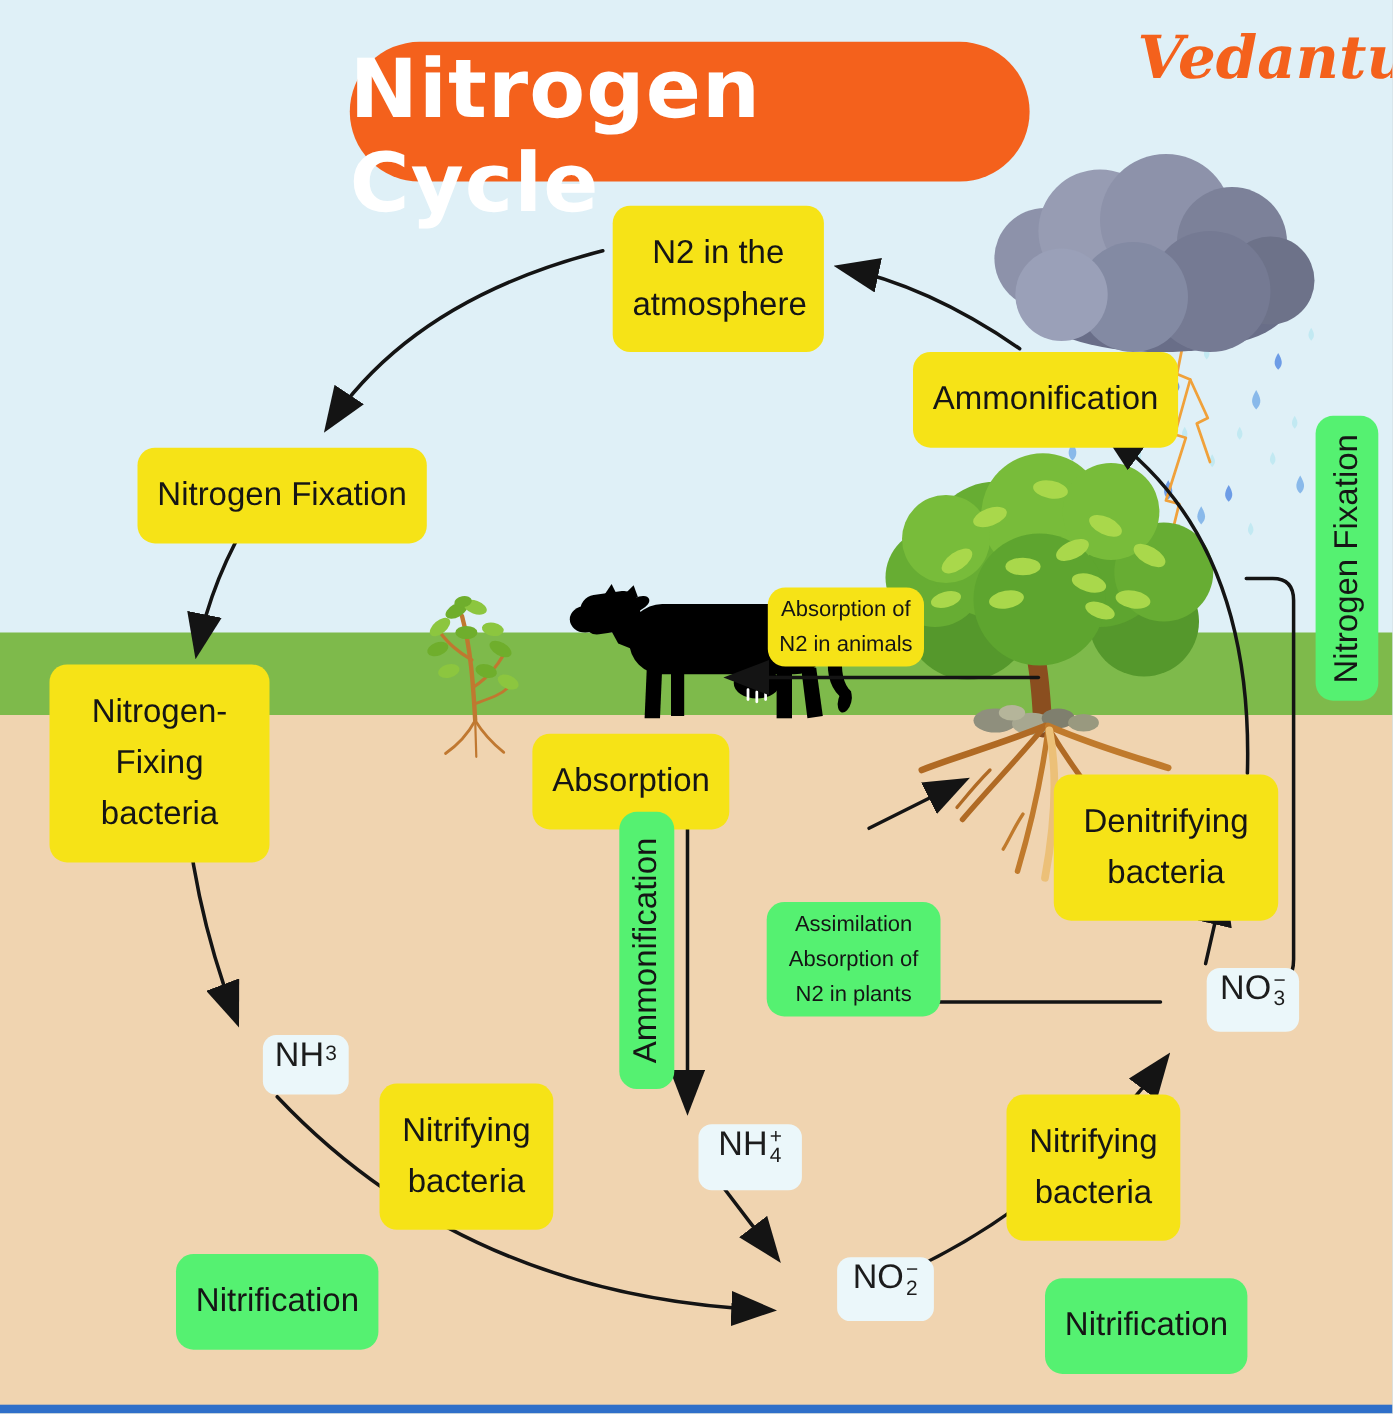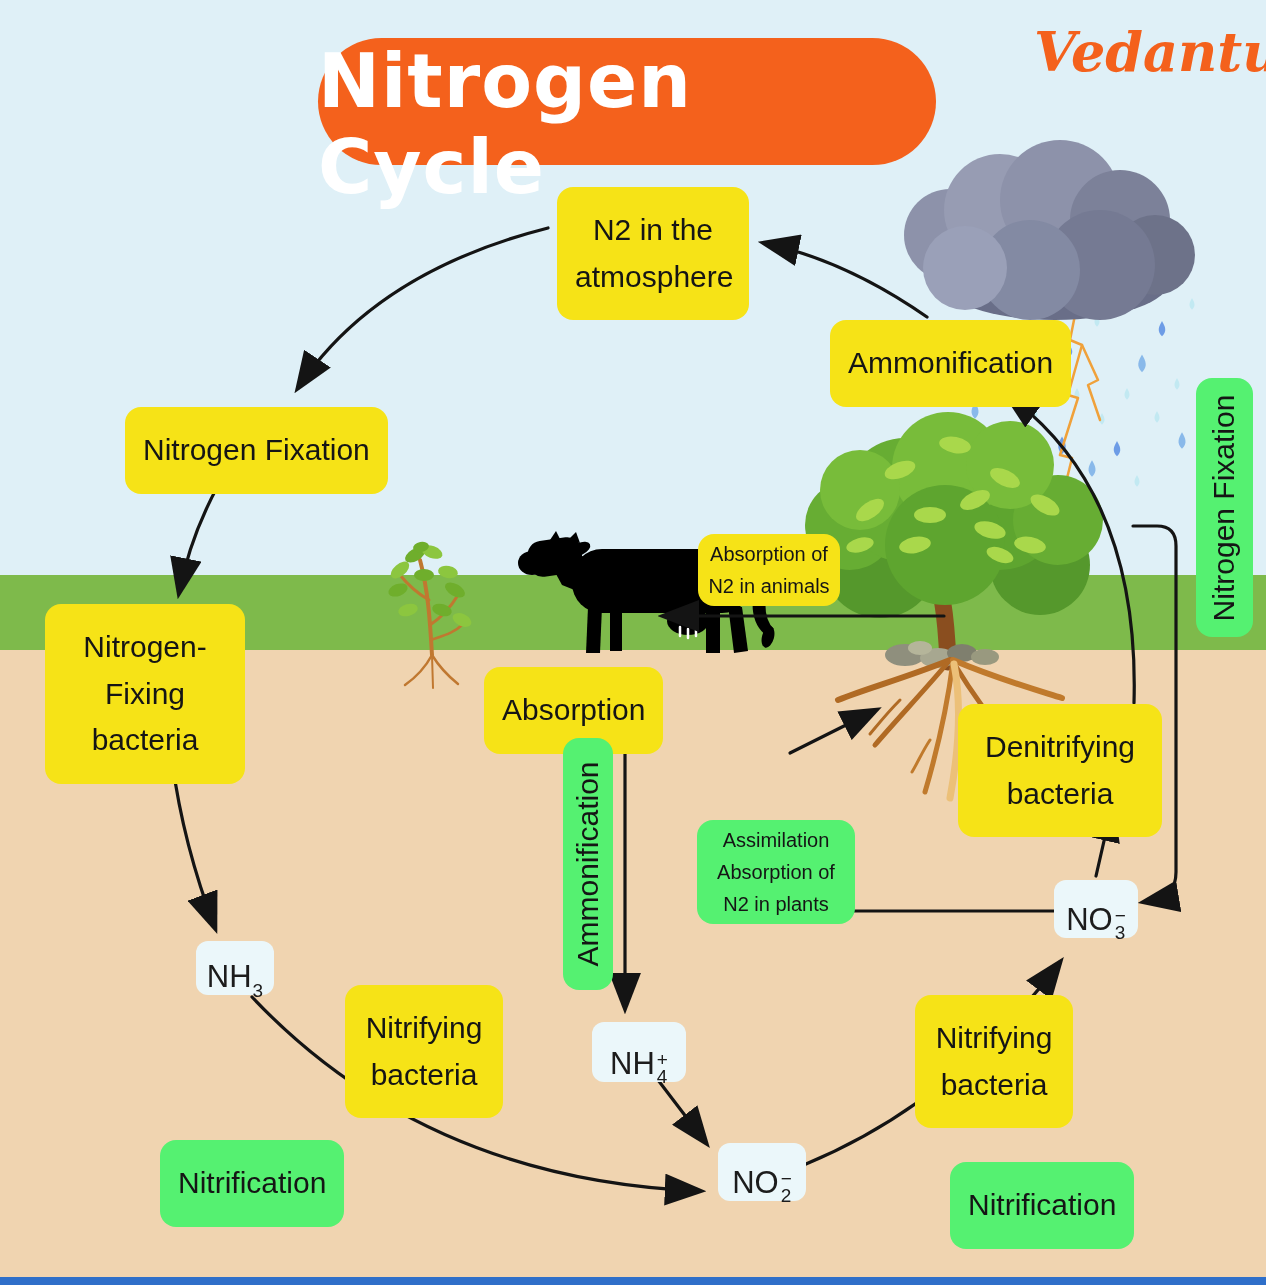--- a/index.html
+++ b/index.html
@@ -6,22 +6,22 @@
   #stage{position:relative;width:1266px;height:1285px;margin:0 auto;overflow:hidden;
          background:var(--sky,#dff0f7);}
   #scene{position:absolute;left:0;top:0;z-index:0;}
   .lbl{position:absolute;z-index:2;color:#151515;text-align:center;white-space:pre-line;
        border-radius:16px;font-weight:500;box-sizing:border-box;}
   .yellow{background:var(--label-yellow,#f6e317);}
   .green{background:var(--label-green,#55f171);}
   .big{font-size:30px;line-height:1.55;padding:20px 18px;}
   .small{font-size:20px;line-height:1.6;padding:4px 10px;}
   .chem{position:absolute;z-index:2;background:var(--chem-box,#ebf7fa);border-radius:12px;
-        color:#1c1c1c;font-size:31px;display:flex;align-items:flex-end;justify-content:center;
-        box-sizing:border-box;}
+        color:#1c1c1c;font-size:31px;display:flex;align-items:flex-start;justify-content:center;
+        box-sizing:border-box;margin-left:43px;}
   .subonly{font-size:19px;transform:translateY(7px);margin-left:1px;}
   .ion{display:inline-flex;flex-direction:column;align-items:flex-start;font-size:19px;
        line-height:0.9;margin-left:2px;transform:translateY(3px);}
   .vert{display:flex;align-items:center;justify-content:center;}
   .vert > span{transform:rotate(-90deg);white-space:nowrap;font-size:30px;}
   #title-pill{position:absolute;left:318px;top:38px;width:618px;height:127px;z-index:2;
       background:var(--accent-orange,#f4611c);border-radius:66px;display:flex;align-items:flex-start;
       justify-content:center;color:#ffffff;font-size:74px;font-weight:800;
       font-family:"DejaVu Sans","Liberation Sans",sans-serif;letter-spacing:1px;}
   #brand{position:absolute;left:1034px;top:20px;z-index:2;color:var(--accent-orange,#f4611c);

